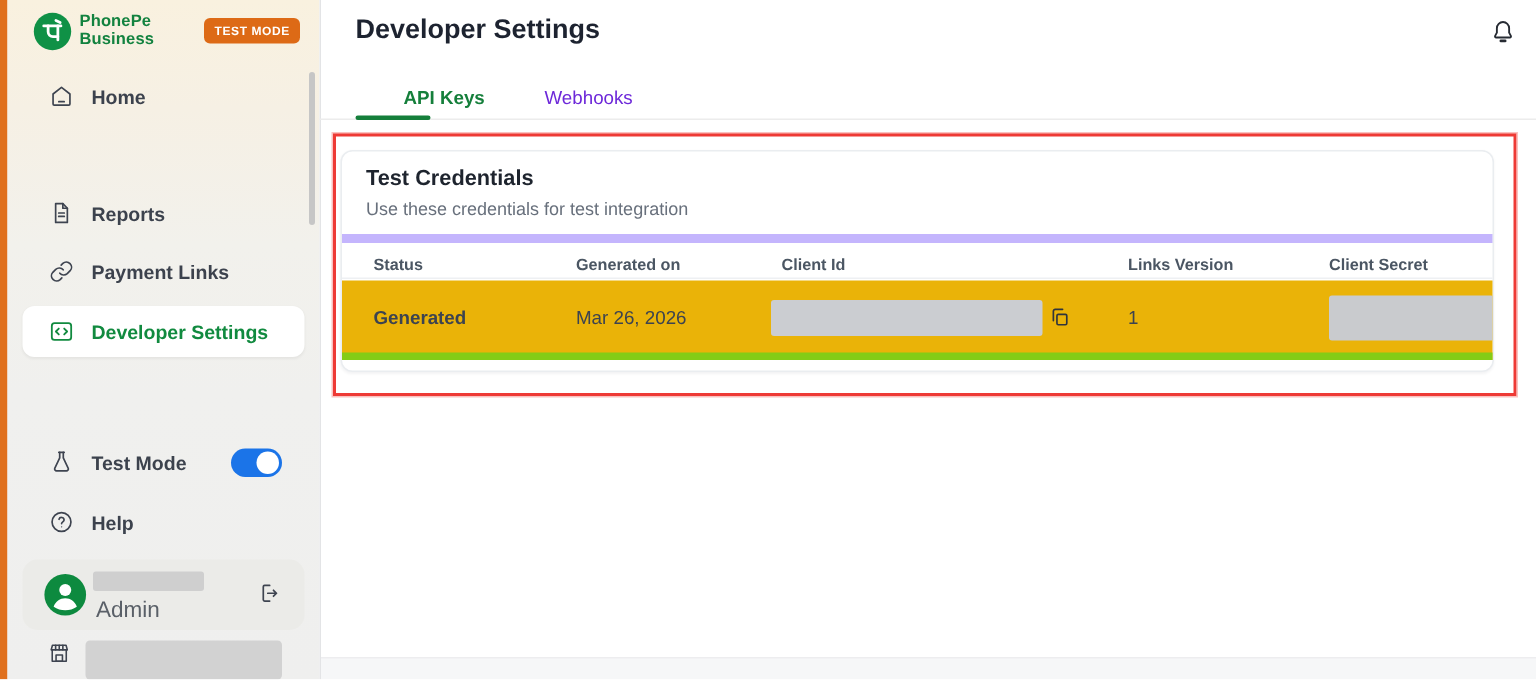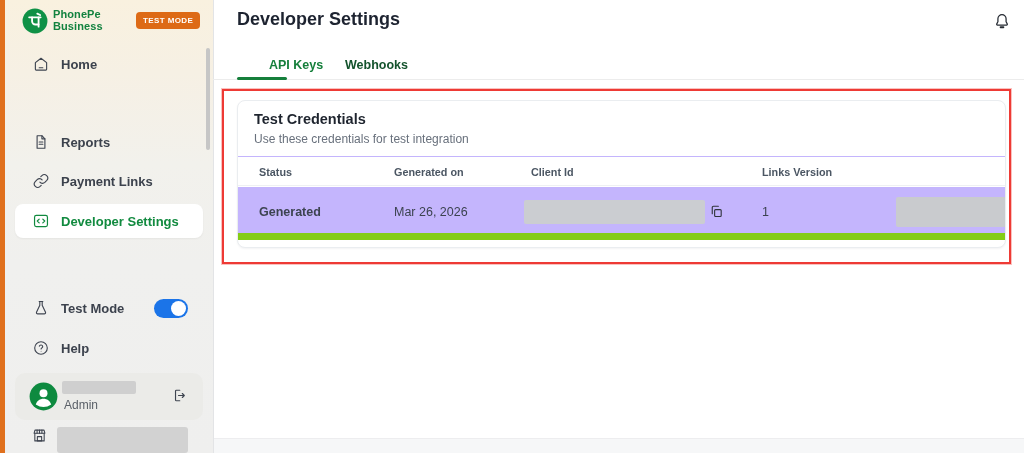--- a/index.html
+++ b/index.html
@@ -36,53 +36,53 @@
   .toggle { position:absolute; right:15px; width:34px; height:19px; border-radius:10px;
             background:#1b74e8; }
   .toggle .knob { position:absolute; right:2px; top:2px; width:15px; height:15px; border-radius:50%;
                   background:#fff; }
 
   .profile-card { position:absolute; left:10px; top:373px; width:188px; height:47px;
                   background:#ebebe8; border-radius:10px; }
   .avatar { position:absolute; left:14px; top:9px; width:29px; height:29px; }
   .redact { background:#cfcfcf; border-radius:2px; }
   .profile-name-redact { position:absolute; left:47px; top:8px; width:74px; height:13px; }
-  .profile-role { position:absolute; left:49px; top:25px; font-size:12px; color:#5a6068; }
+  .profile-role { position:absolute; left:49px; top:25px; font-size:15px; color:#5a6068; }
   .logout { position:absolute; right:16px; top:14px; width:17px; height:17px; color:#3e4450; }
 
   .store-row { position:absolute; left:10px; top:424px; width:188px; height:29px; }
   .store-ic { position:absolute; left:16px; top:3px; width:17px; height:17px; color:#3e4450; }
   .store-redact { position:absolute; left:42px; top:3px; width:131px; height:26px; background:#d2d2d2; border-radius:3px; }
 
   
   .main { position:absolute; left:213px; top:0; width:811px; height:453px; background:#fff; }
   .main-divider { position:absolute; left:0; top:0; width:1px; height:453px; background:#e3e4e6; }
   .page-title { position:absolute; left:24px; top:9px; font-size:18px; font-weight:700; color:#1d2330; }
   .bell { position:absolute; left:779px; top:11px; width:20px; height:21px; color:#262b33; cursor:pointer; }
 
   .tabbar-line { position:absolute; left:0; top:79px; width:811px; height:1px; background:#ececec; }
   .tab { position:absolute; top:58px; font-size:12.5px; cursor:pointer;margin-left:32px; }
   .tab-api { left:24px; color:#157f3b; font-weight:700; }
-  .tab-web { left:100px; color:#14532d; font-weight:700; }
+  .tab-web { left:118px; color:#6d28d9; font-weight:400; }
   .tab-underline { position:absolute; left:24px; top:77px; width:50px; height:3px;
                    background:#157f3b; border-radius:2px; }
 
   
-  .cred-card { position:absolute; left:24px; top:100px; width:769px; height:148px; background:#fff;
+  .cred-card { position:absolute; left:14px; top:100px; width:769px; height:148px; background:#fff;
                border:1px solid #eaedf0; border-radius:8px; box-shadow:0 1px 2px rgba(16,24,40,.05);
                overflow:hidden; }
   .cred-title { position:absolute; left:16px; top:10px; font-size:14.5px; font-weight:700; color:#1e242e; }
   .cred-sub { position:absolute; left:16px; top:31px; font-size:12px; color:#68707c; }
   .tc-head { position:absolute; left:0; top:55px; width:769px; height:30px;
-             border-top:1px solid #c4b5fd; border-bottom:1px solid #eef0f3; }
+             border-top:6px solid #c4b5fd; border-bottom:1px solid #eef0f3; }
   .tc-head .col { position:absolute; top:0; height:30px; line-height:30px; font-size:10.8px;
                   font-weight:700; color:#4b5663; }
   .c1{left:21px;} .c2{left:156px;} .c3{left:293px;} .c4{left:524px;} .c5{left:658px;}
-  .tc-row { position:absolute; left:0; top:86px; width:769px; height:53px; background:#c4b5fd;
-            border-bottom:7px solid #84cc16; }
+  .tc-row { position:absolute; left:0; top:86px; width:769px; height:53px; background:#eab308;
+            border-bottom:5px solid #84cc16; }
   .tc-row .val { position:absolute; top:18px; font-size:12.5px; color:#3c4350; }
   .val-status { font-weight:700; font-size:12px; color:#313844; }
   .id-redact { position:absolute; left:286px; top:13px; width:181px; height:24px;
                background:#cbcdd1; border-radius:2px; }
   .copy-ic { position:absolute; left:471px; top:17px; width:15px; height:15px; color:#30353c; cursor:pointer; }
   .secret-redact { position:absolute; left:658px; top:10px; width:110px; height:30px;
                    background:#c9cbce; border-radius:2px; }
   .copy-ic-clipped { position:absolute; left:765px; top:17px; width:13px; height:15px; color:#30353c; cursor:pointer; }
 
   
@@ -240,20 +240,21 @@
 
     <section class="cred-card">
       <div class="cred-title">Test Credentials</div>
       <div class="cred-sub">Use these credentials for test integration</div>
 
       <div class="tc-head">
         <span class="col c1">Status</span>
         <span class="col c2">Generated on</span>
         <span class="col c3">Client Id</span>
         <span class="col c4">Links Version</span>
+        <span class="col c5">Client Secret</span>
       </div>
 
       <div class="tc-row">
         <span class="val val-status c1">Generated</span>
         <span class="val c2">Mar 26, 2026</span>
         <span class="id-redact"></span>
         <span class="copy-ic">
           <svg width="15" height="15" viewBox="0 0 24 24" fill="none" stroke="currentColor" stroke-width="1.8" stroke-linecap="round" stroke-linejoin="round">
             <rect x="9" y="9" width="10.5" height="11" rx="1.5"></rect>
             <path d="M5.2 15.5v-10a2 2 0 0 1 2-2H15"></path>

